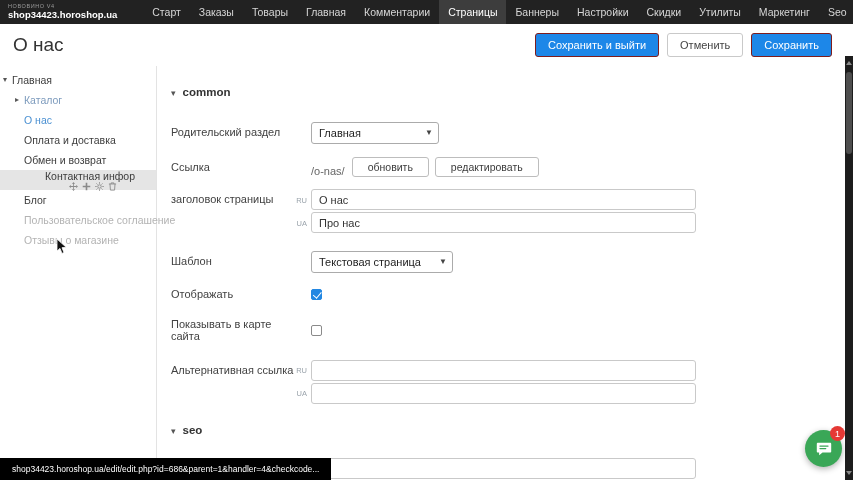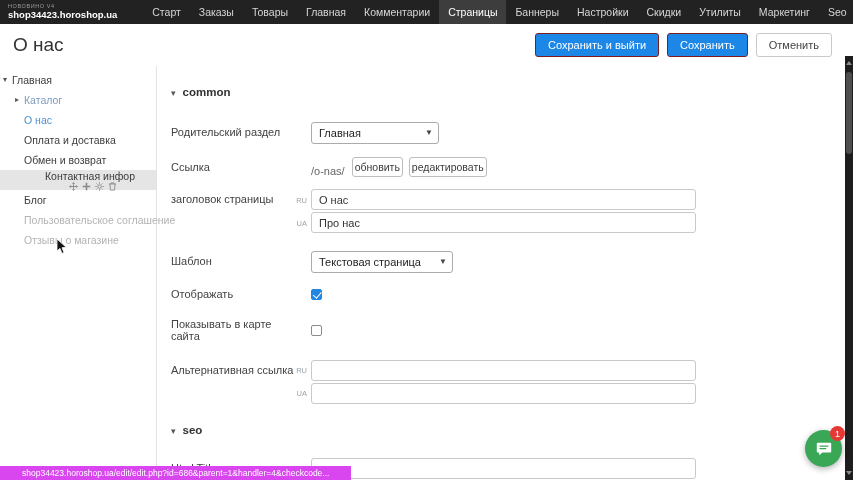--- a/index.html
+++ b/index.html
@@ -58,35 +58,35 @@
 
   .text-input { width:385px; height:21px; border:1px solid #c9c9c9; border-radius:3px; font-size:11px; color:#333; padding:0 7px; font-family:inherit; outline:none; }
   .select-box { position:relative; width:128px; height:22px; border:1px solid #ababab; border-radius:3px; background:#fff; display:flex; align-items:center; padding:0 18px 0 7px; font-size:11px; color:#222; cursor:pointer; }
   .select-box .arrow { position:absolute; right:5px; top:5px; font-size:8px; color:#444; }
 
   .checkbox { width:11px; height:11px; border:1px solid #8a8a8a; border-radius:2px; background:#fff; position:relative; cursor:pointer; }
   .checkbox.checked { background:#2287e2; border-color:#2287e2; }
   .checkbox.checked::after { content:""; position:absolute; left:2.5px; top:0.5px; width:3.5px; height:6.5px; border:solid #fff; border-width:0 1.6px 1.6px 0; transform:rotate(40deg); }
 
   .link-value { font-size:11px; color:#666; margin-right:7px; padding-top:1px; }
-  .mini-btn { font-size:10.5px; color:#3c3c3c; background:#fff; border:1px solid #bdbdbd; border-radius:3px; padding:3px 2px; margin-right:6px; cursor:pointer; font-family:inherit; white-space:nowrap; }
+  .mini-btn { font-size:10.5px; color:#3c3c3c; background:#fff; border:1px solid #bdbdbd; border-radius:3px; padding:3px 15px; margin-right:6px; cursor:pointer; font-family:inherit; white-space:nowrap; }
 
   .mb13{margin-bottom:13px}.mb12{margin-bottom:12px}.mb18{margin-bottom:18px}
   .mb15{margin-bottom:15px}.mb17{margin-bottom:17px}.mb20{margin-bottom:20px}
 
   
   .scrollbar { position:absolute; top:56px; right:0; bottom:0; width:8px; background:#1d1d1d; z-index:25; cursor:pointer; }
   .sb-arrow { position:absolute; left:0; width:8px; height:10px; display:flex; align-items:center; justify-content:center; }
   .sb-arrow span { display:block; width:0; height:0; border-left:3px solid transparent; border-right:3px solid transparent; }
   .sb-up { top:2px; } .sb-up span { border-bottom:4px solid #8a8a8a; }
   .sb-down { bottom:2px; } .sb-down span { border-top:4px solid #8a8a8a; }
   .sb-thumb { position:absolute; left:1px; top:16px; width:6px; height:82px; background:#4e4e4e; border-radius:3px; }
 
   
-  .statusbar { position:absolute; left:0; bottom:0; height:14px; background:#d946ef; color:#fff; font-size:8.5px; display:flex; align-items:center; padding:0 22px; z-index:40; white-space:nowrap; }
+  .statusbar { position:absolute; left:0; bottom:0; height:22px; background:#000000; color:#fff; font-size:8.5px; display:flex; align-items:center; padding:0 12px; z-index:40; white-space:nowrap; }
 
   
   .chat { position:absolute; right:11px; bottom:13px; width:37px; height:37px; border-radius:50%; background:#3aa757; box-shadow:0 2px 6px rgba(0,0,0,.3); display:flex; align-items:center; justify-content:center; cursor:pointer; z-index:40; }
   .chat-badge { position:absolute; top:-4px; right:-3px; min-width:15px; height:15px; border-radius:8px; background:#e53935; color:#fff; font-size:9px; display:flex; align-items:center; justify-content:center; padding:0 3px; }
 </style>
 </head>
 <body>
 
 <div class="screen">
 
@@ -110,22 +110,22 @@
       <div class="menu-item">Seo</div>
 
     </nav>
 
   </div>
 
   <div class="page-header">
     <h1 class="page-title">О нас</h1>
     <div class="actions">
       <button class="btn btn-blue">Сохранить и выйти</button>
+      <button class="btn btn-plain">Отменить</button>
       <button class="btn btn-blue">Сохранить</button>
-      <button class="btn btn-plain">Отменить</button>
     </div>
   </div>
 
   <div class="body">
 
     <aside class="sidebar">
       <div class="tree-item root">
         <span class="caret">▾</span>
         <span>Главная</span>
       </div>

